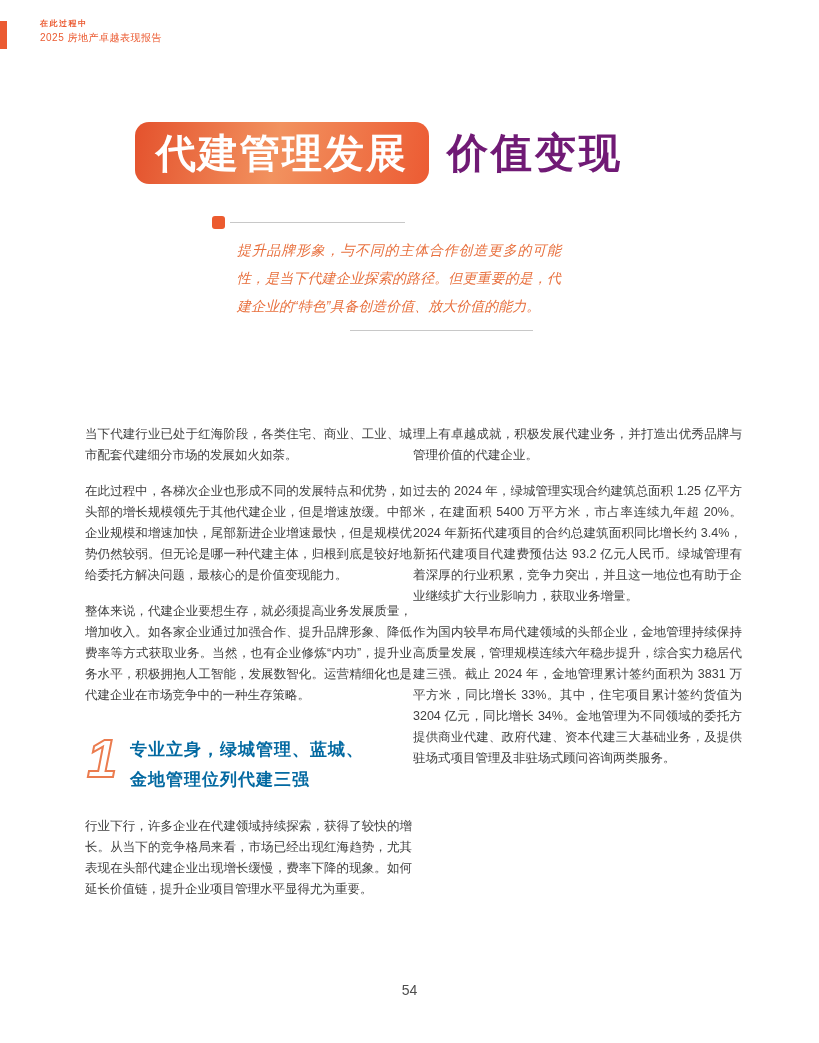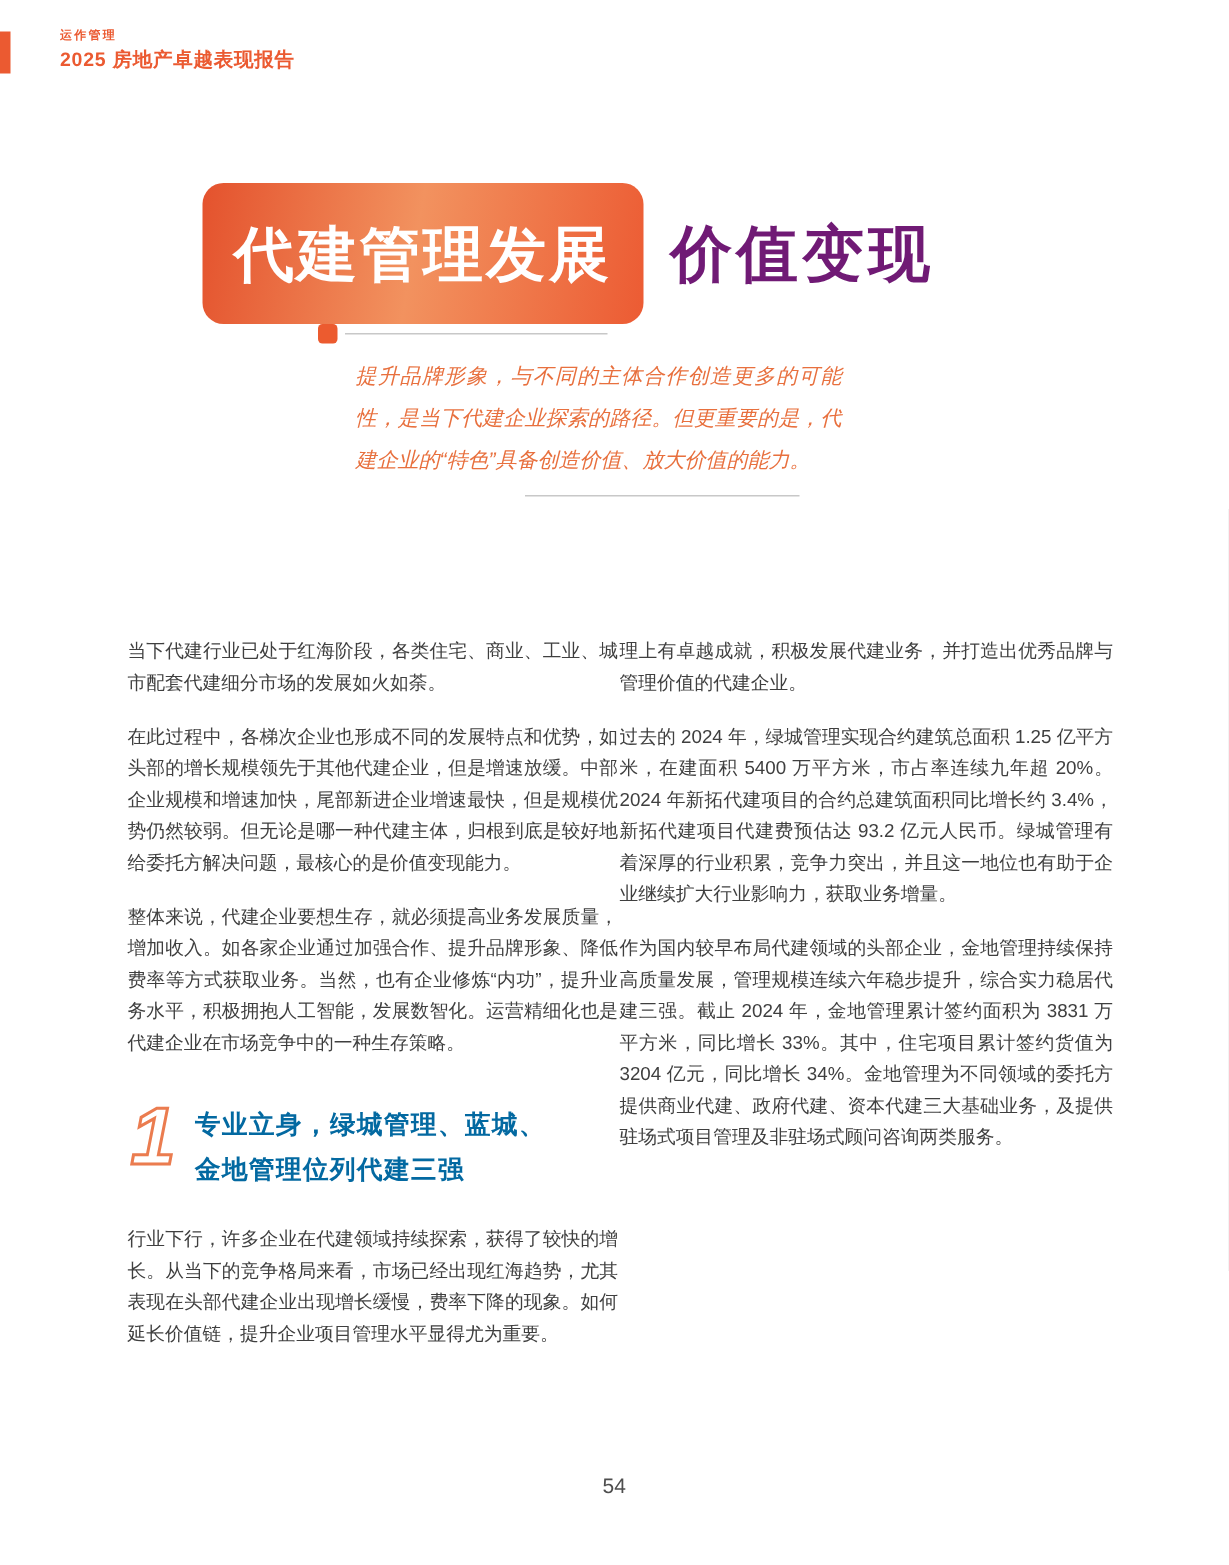--- a/index.html
+++ b/index.html
@@ -16,29 +16,29 @@
   .brand-bar {
     position:absolute; left:0; top:21px;
     width:7px; height:28px;
     background:#EB5A31;
   }
   .brand {
     position:absolute; left:40px; top:18px;
     color:#EB5A31;
   }
   .brand-tagline { font-size:8px; font-weight:bold; letter-spacing:1.5px; }
-  .brand-report  { font-size:13px; font-weight:bold; letter-spacing:0.5px; margin-top:2px;text-align:center; }
+  .brand-report  { font-size:10px; font-weight:normal; letter-spacing:0.5px; margin-top:2px;text-align:center; }
 
   
   .headline {
     position:absolute; left:135px; top:122px;
     display:flex; align-items:center; gap:18px;
   }
   .headline-badge {
-    height:62px; padding:16px 21px;
+    height:62px; padding:0 21px;
     display:flex; align-items:center;
     border-radius:14px;
     background:linear-gradient(100deg,#E4522D 0%,#F2925F 48%,#EC5B33 100%);
     color:#ffffff;
     font-size:40px; font-weight:bold; letter-spacing:2px;
   }
   .headline-rest {
     color:#701a75;
     font-size:41px; font-weight:bold; letter-spacing:3px;
   }
@@ -97,21 +97,21 @@
     font-size:14px; color:#4E4E4E;
   }
 </style>
 </head>
 <body>
 
 <div class="page">
 
   <div class="brand-bar"></div>
   <div class="brand">
-    <div class="brand-tagline">运作管理</div>
+    <div class="brand-tagline">在此过程中</div>
     <div class="brand-report">2025 房地产卓越表现报告</div>
   </div>
 
   <div class="headline">
     <div class="headline-badge">代建管理发展</div>
     <div class="headline-rest">价值变现</div>
   </div>
 
   <div class="quote">
     <div class="quote-top">

